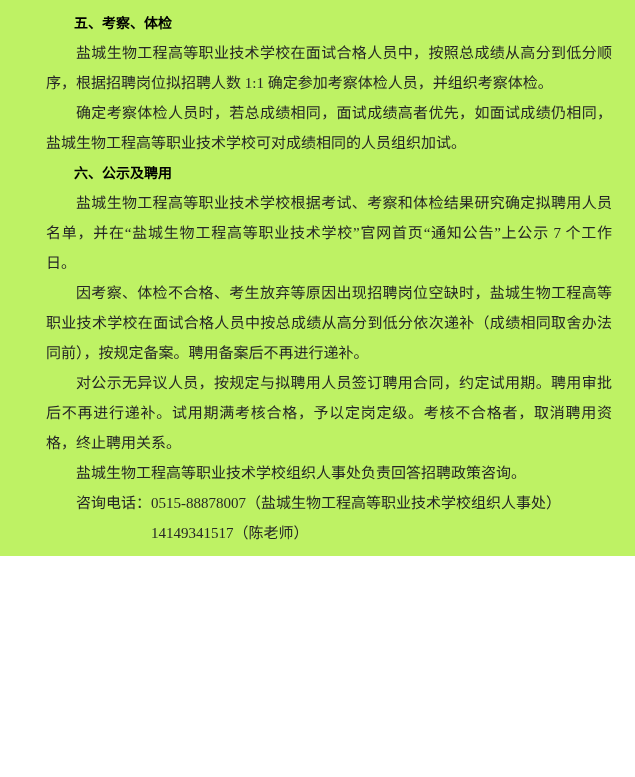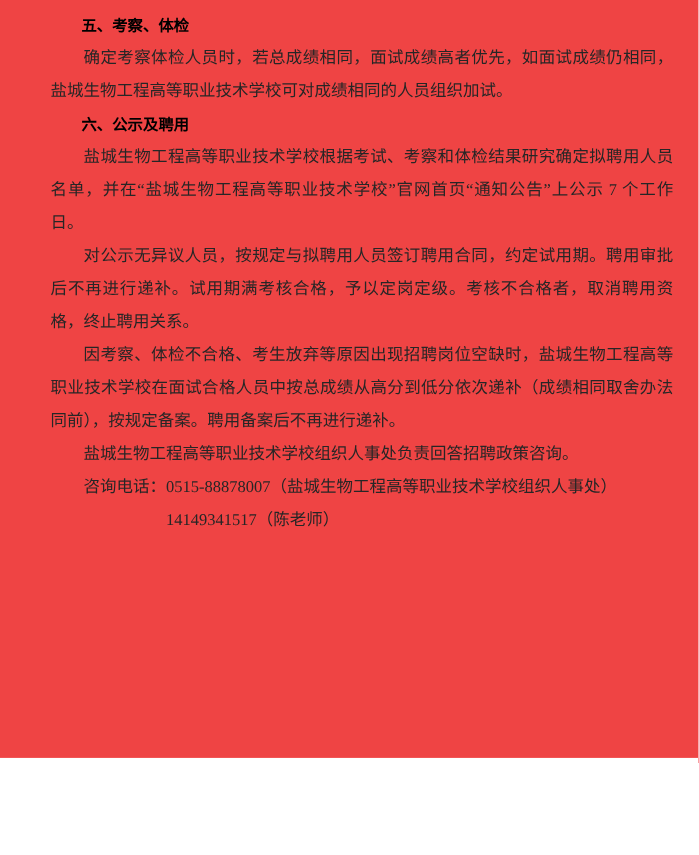--- a/index.html
+++ b/index.html
@@ -4,22 +4,22 @@
 <style>
   html, body {
     margin: 0;
     padding: 0;
     background: #ffffff;
   }
   .page {
     position: relative;
     box-sizing: border-box;
     width: 635px;
-    height: 689px;
-    background: #ef4444;
+    height: 556px;
+    background: #bef264;
     padding: 8px 23px 0 46px;
     font-family: "Liberation Serif", serif;
     font-size: 15px;
     line-height: 30px;
     color: #262626;
     overflow: hidden;
   }
   .sec-heading {
     margin: 0;
     font-family: "Liberation Sans", sans-serif;
@@ -42,24 +42,25 @@
     padding-left: 105px;
     text-align: left;
   }
 </style>
 </head>
 <body>
 
 <div class="page">
 
   <h2 class="sec-heading">五、考察、体检</h2>
+  <p class="para">盐城生物工程高等职业技术学校在面试合格人员中，按照总成绩从高分到低分顺序，根据招聘岗位拟招聘人数 1:1 确定参加考察体检人员，并组织考察体检。</p>
   <p class="para">确定考察体检人员时，若总成绩相同，面试成绩高者优先，如面试成绩仍相同，盐城生物工程高等职业技术学校可对成绩相同的人员组织加试。</p>
 
   <h2 class="sec-heading">六、公示及聘用</h2>
   <p class="para">盐城生物工程高等职业技术学校根据考试、考察和体检结果研究确定拟聘用人员名单，并在“盐城生物工程高等职业技术学校”官网首页“通知公告”上公示 7 个工作日。</p>
+  <p class="para">因考察、体检不合格、考生放弃等原因出现招聘岗位空缺时，盐城生物工程高等职业技术学校在面试合格人员中按总成绩从高分到低分依次递补（成绩相同取舍办法同前），按规定备案。聘用备案后不再进行递补。</p>
   <p class="para">对公示无异议人员，按规定与拟聘用人员签订聘用合同，约定试用期。聘用审批后不再进行递补。试用期满考核合格，予以定岗定级。考核不合格者，取消聘用资格，终止聘用关系。</p>
-  <p class="para">因考察、体检不合格、考生放弃等原因出现招聘岗位空缺时，盐城生物工程高等职业技术学校在面试合格人员中按总成绩从高分到低分依次递补（成绩相同取舍办法同前），按规定备案。聘用备案后不再进行递补。</p>
 
   <p class="para">盐城生物工程高等职业技术学校组织人事处负责回答招聘政策咨询。</p>
   <p class="para">咨询电话：0515-88878007（盐城生物工程高等职业技术学校组织人事处）</p>
   <p class="para phone-line-2">14149341517（陈老师）</p>
 
 </div>
 
 </body></html>

